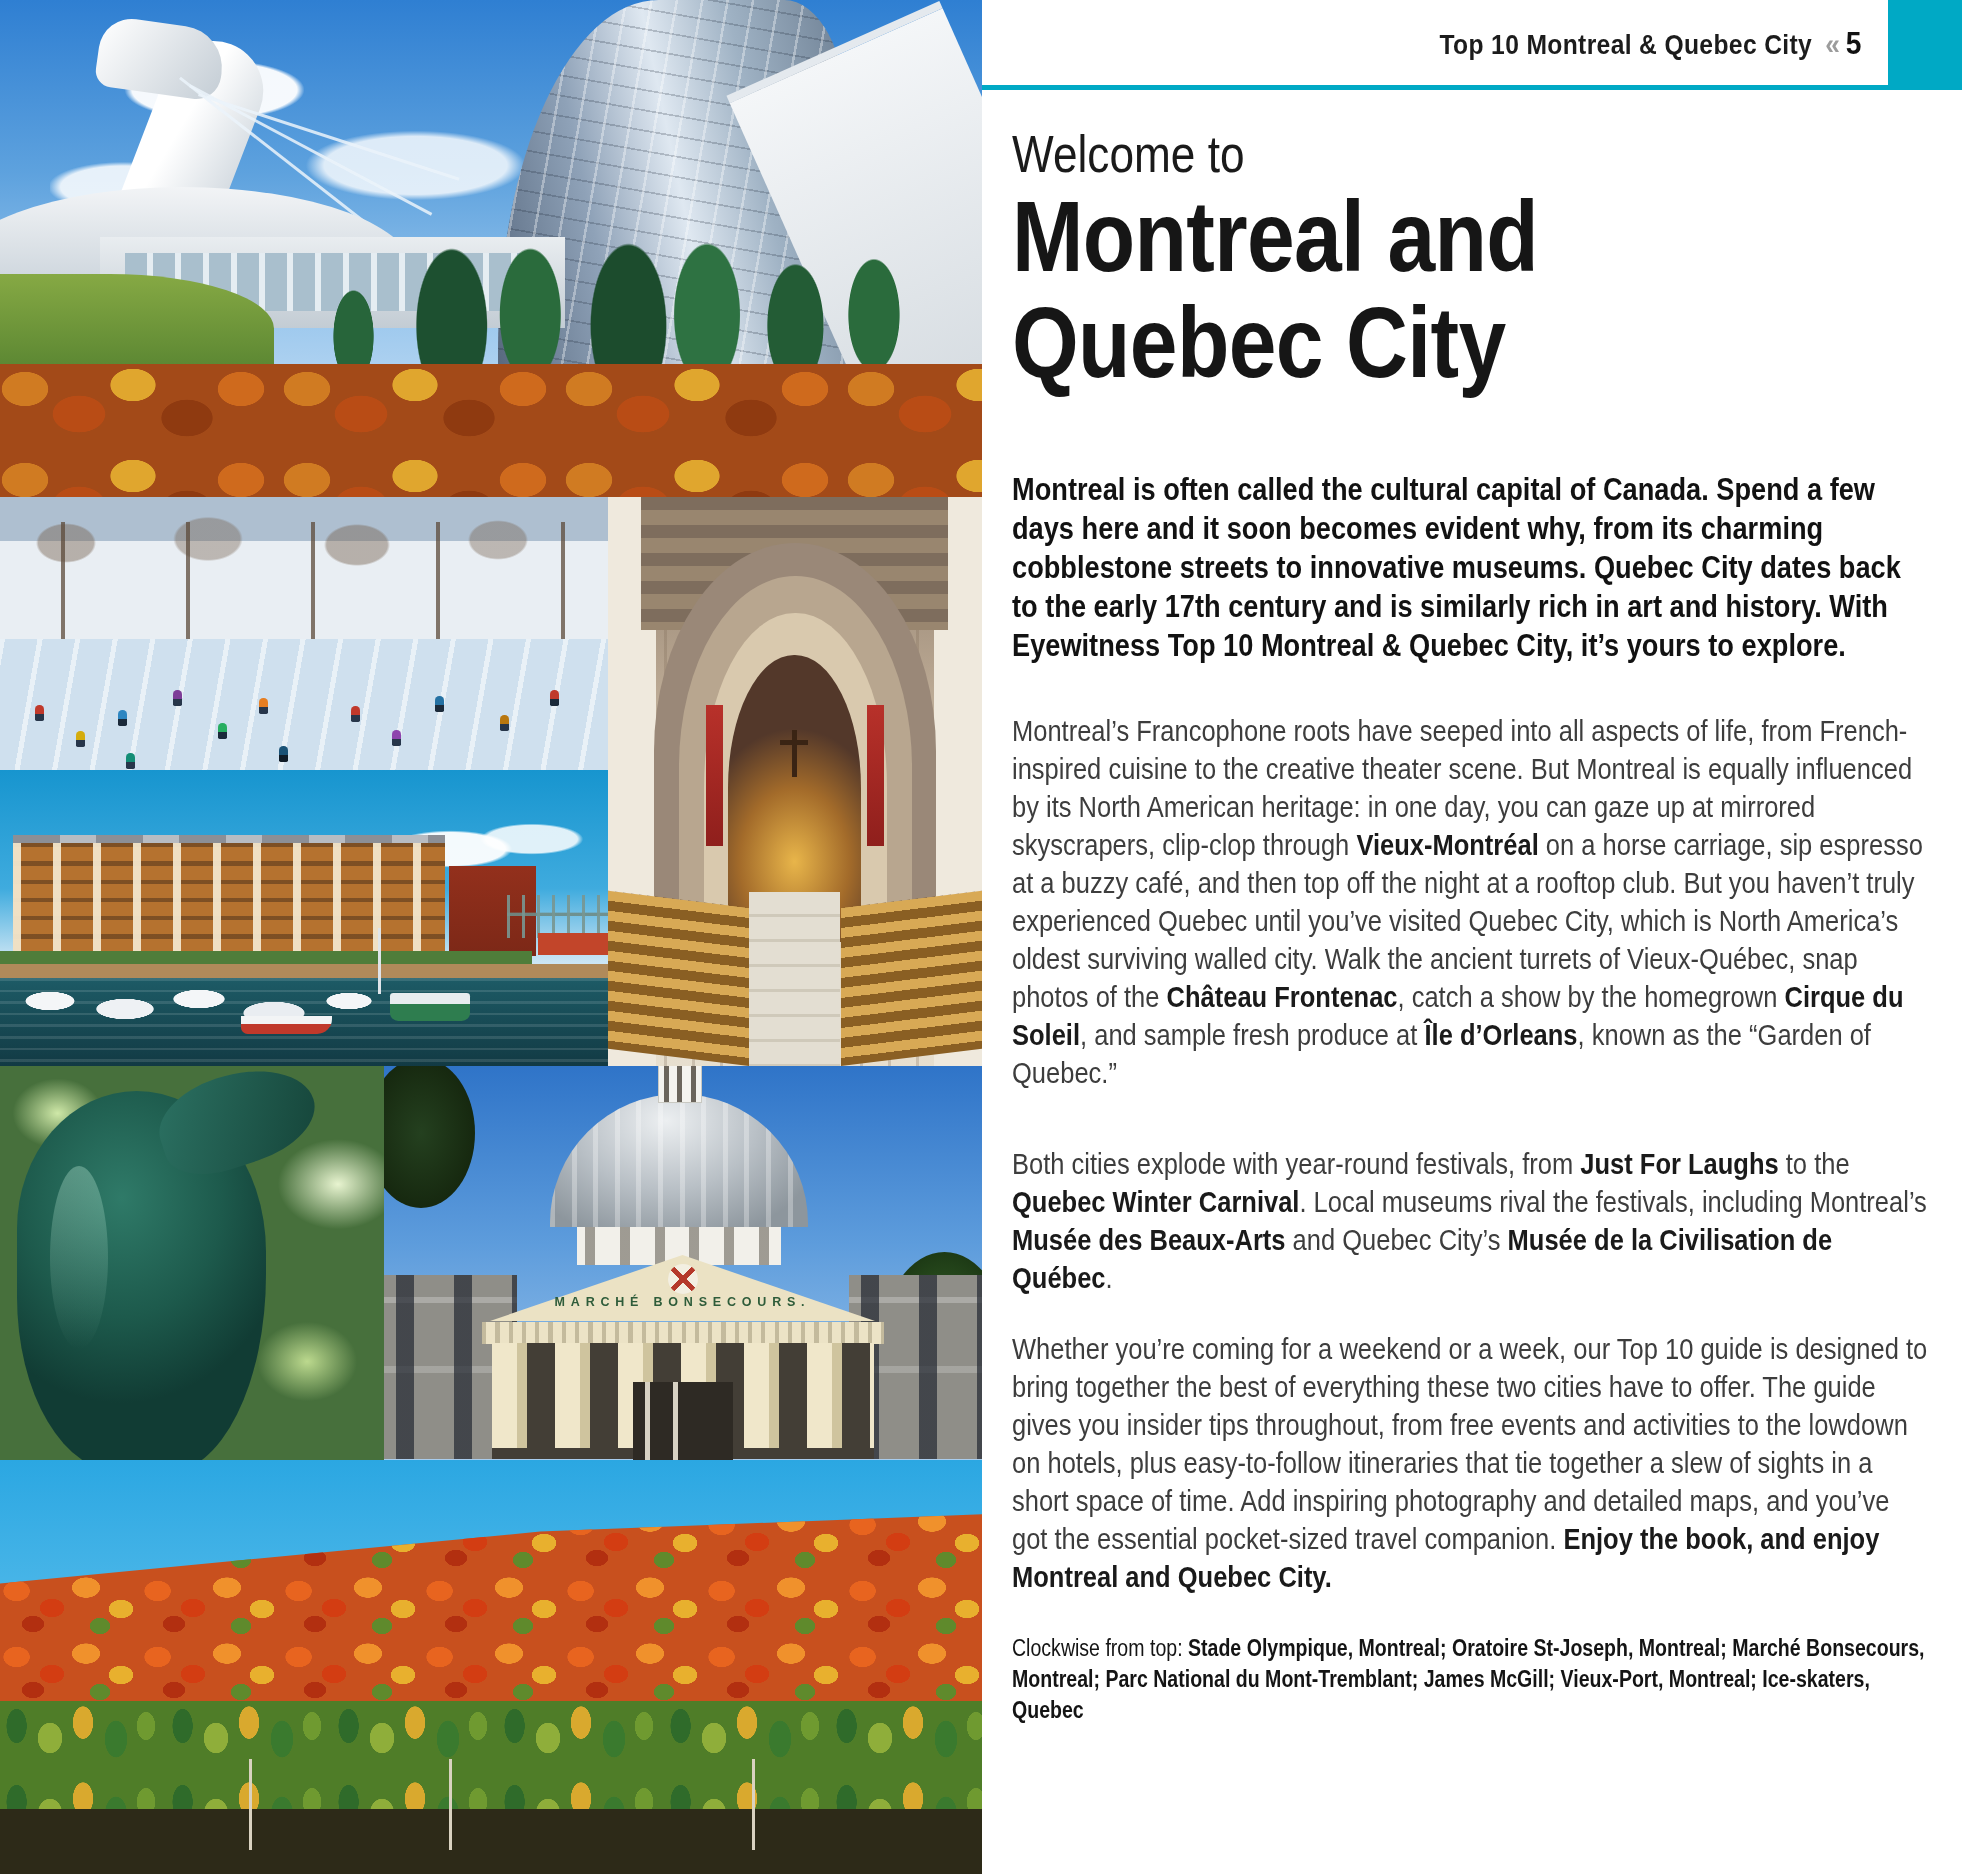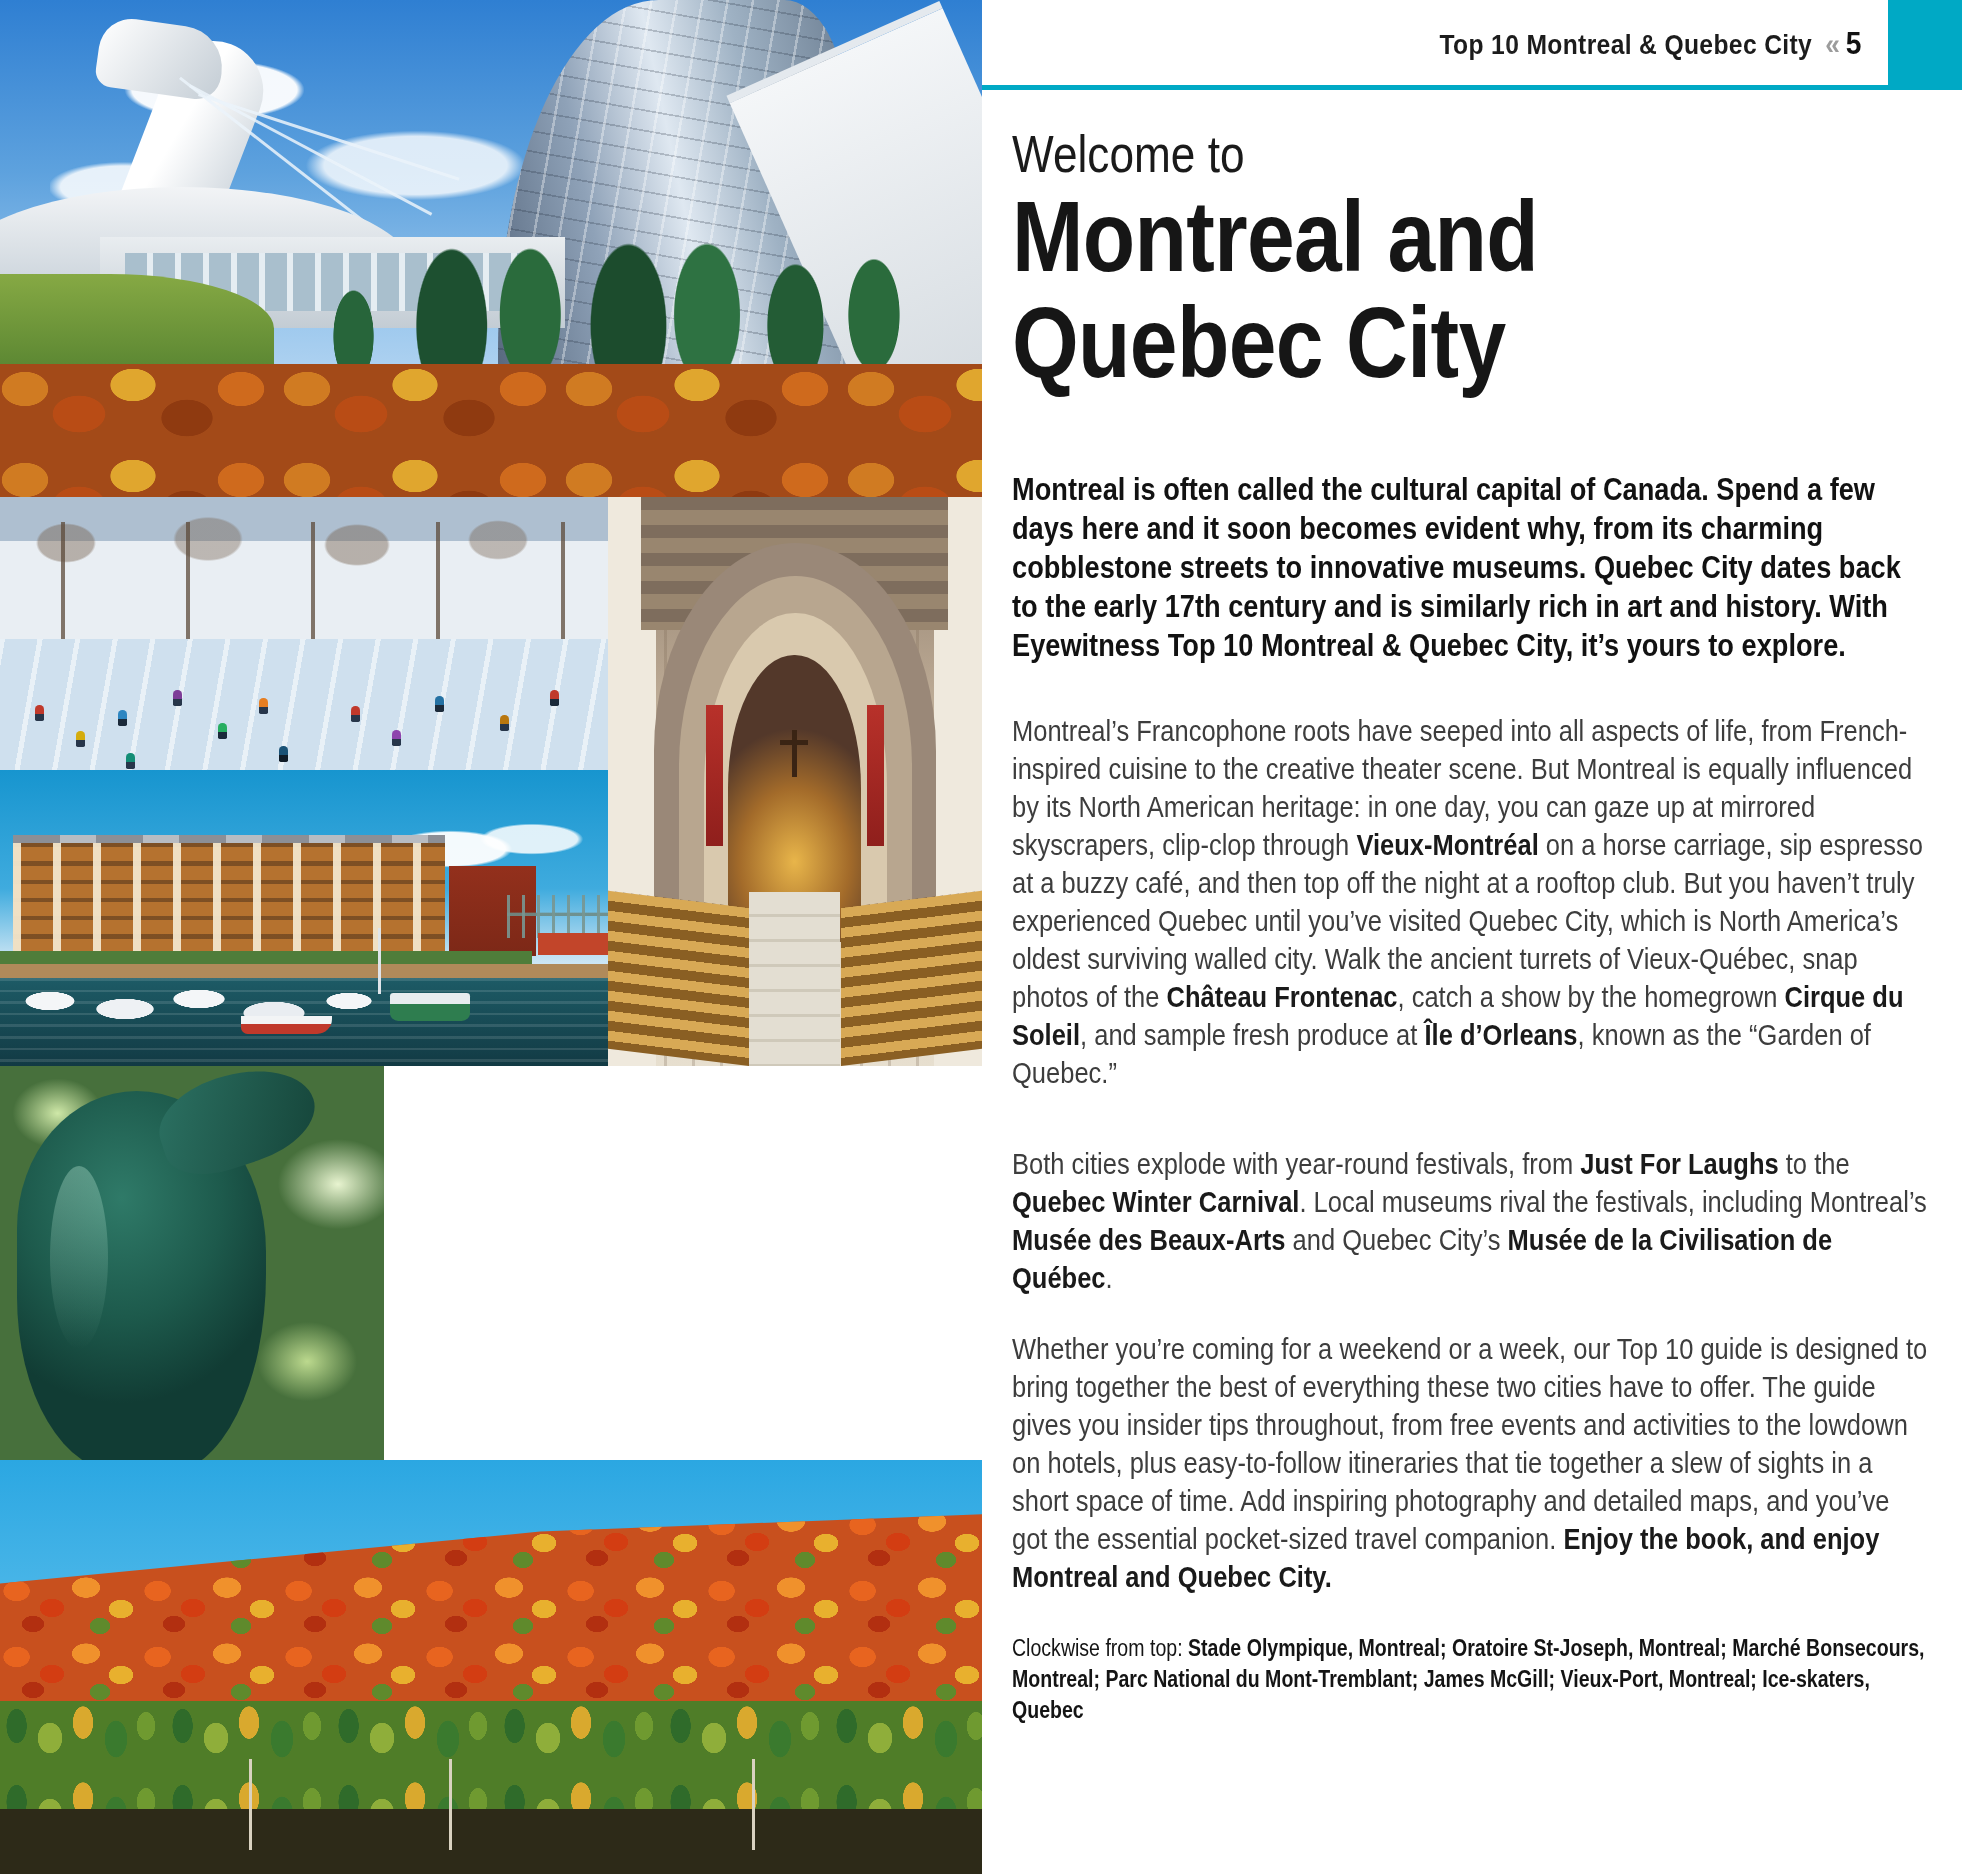--- a/index.html
+++ b/index.html
@@ -301,20 +301,37 @@
     <div class="layer hb-tug"></div>
   </figure>
 
   <figure class="photo ph-statue" style="margin:0">
     <div class="layer st-bg"></div>
     <div class="layer st-body"></div>
     <div class="layer st-arm"></div>
     <div class="layer st-high"></div>
   </figure>
 
+  <figure class="photo ph-bons" style="margin:0">
+    <div class="layer bo-sky"></div>
+    <div class="layer bo-tree"></div>
+    <div class="layer bo-tree2"></div>
+    <div class="layer bo-drum"></div>
+    <div class="layer bo-dome"></div>
+    <div class="layer bo-cupola"></div>
+    <div class="layer bo-wing bw1"></div>
+    <div class="layer bo-wing bw2"></div>
+    <div class="layer bo-entab"></div>
+    <div class="layer bo-portico"></div>
+    <div class="layer bo-cols"></div>
+    <div class="layer bo-door"></div>
+    <div class="layer bo-ped"></div>
+    <div class="layer bo-crest"></div>
+    <div class="layer bo-sign">MARCHÉ BONSECOURS.</div>
+  </figure>
 
   <figure class="photo ph-forest" style="margin:0">
     <div class="layer fo-sky"></div>
     <div class="layer fo-hill"></div>
     <div class="layer fo-green"></div>
     <div class="layer fo-water"></div>
     <div class="layer fo-trunk tr1"></div>
     <div class="layer fo-trunk tr2"></div>
     <div class="layer fo-trunk tr3"></div>
   </figure>

